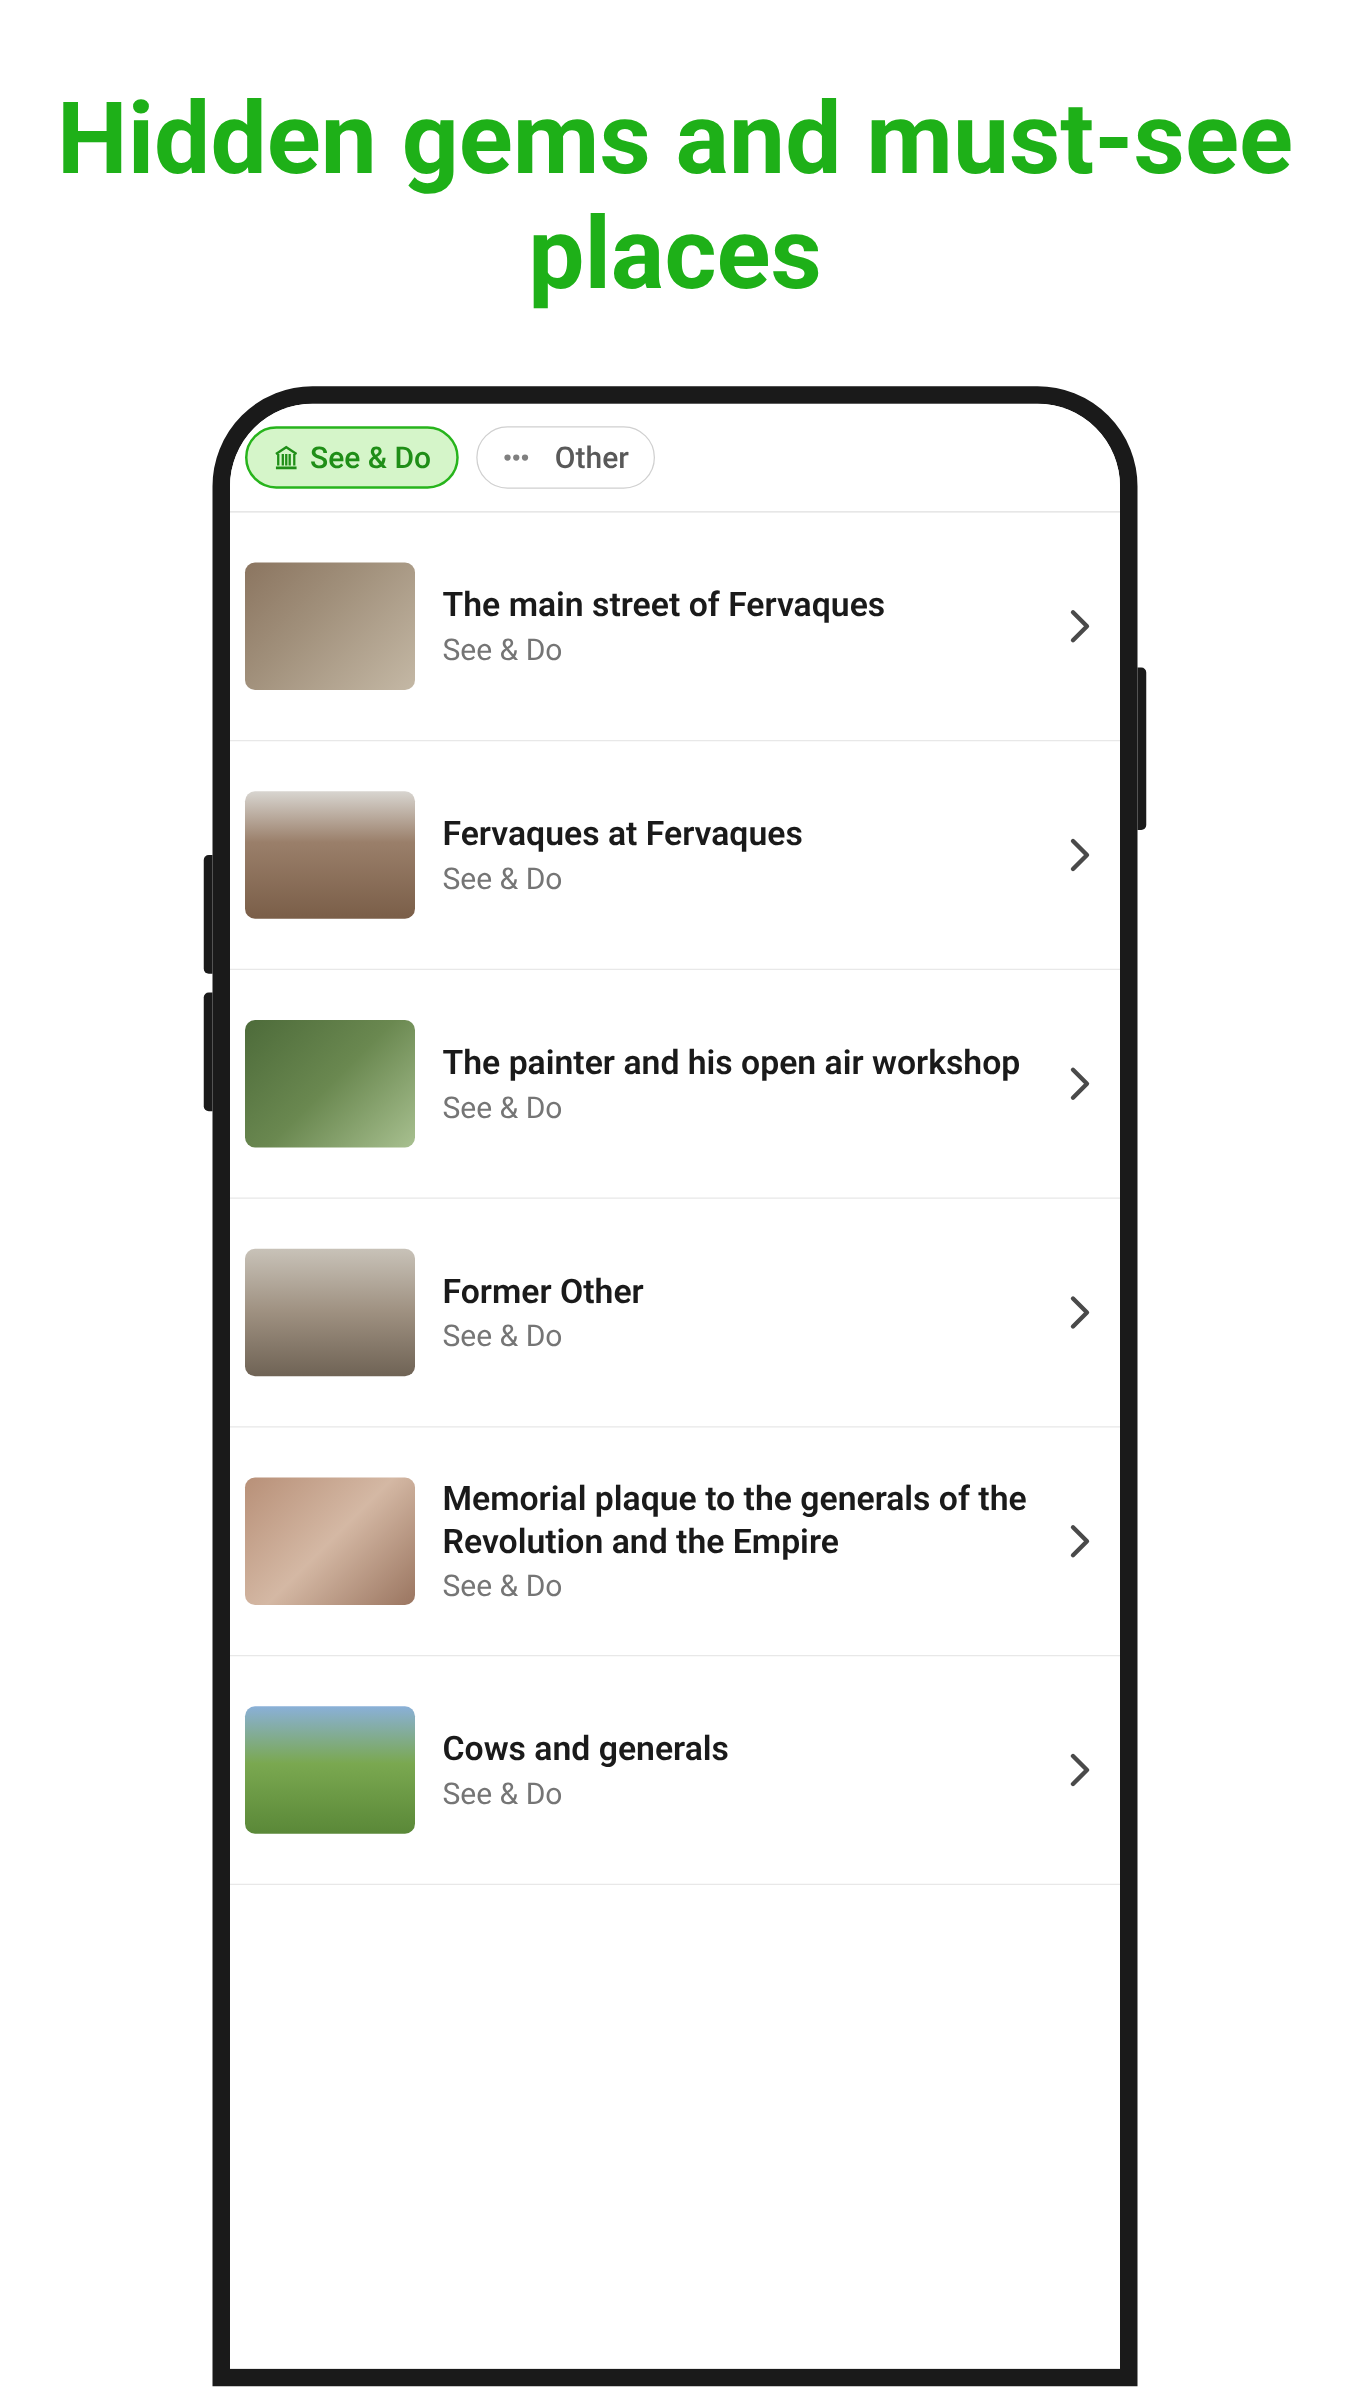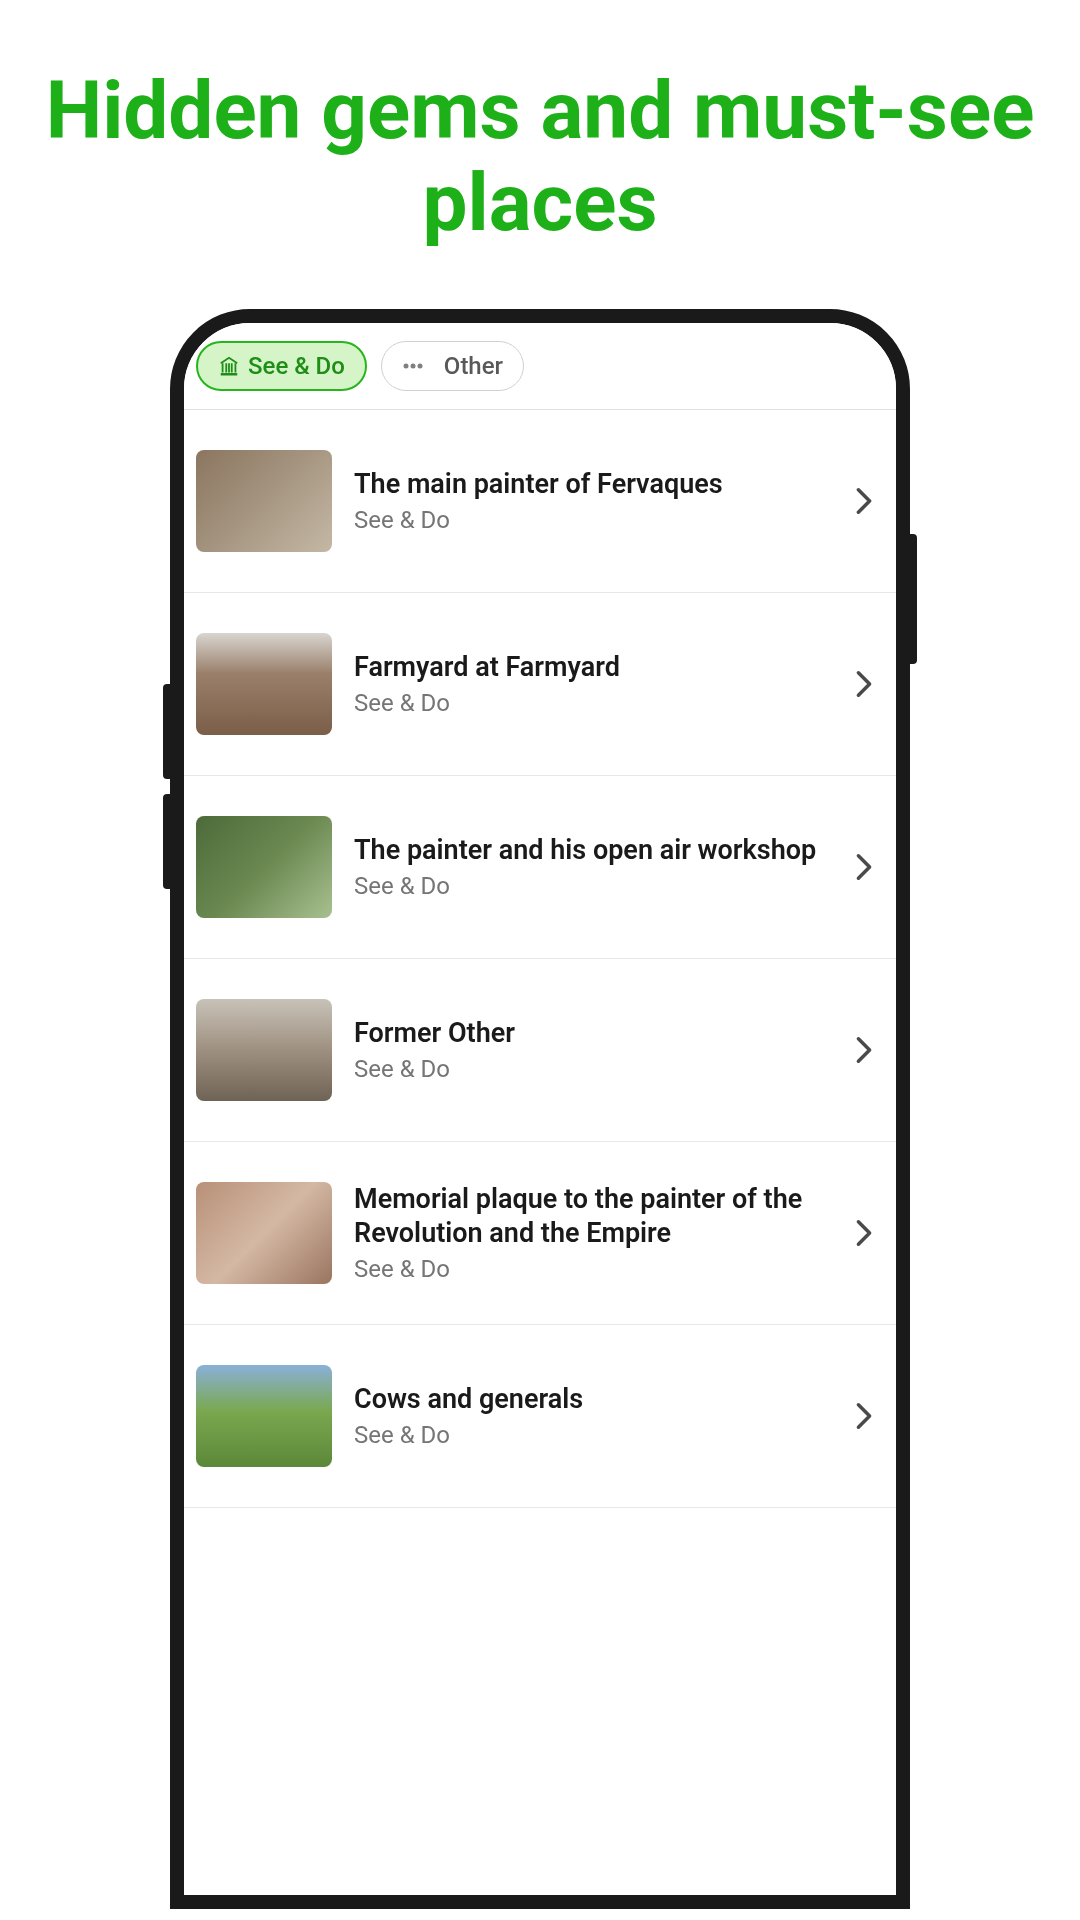--- a/index.html
+++ b/index.html
@@ -187,34 +187,34 @@
           </span>
           <span>Other</span>
         </div>
       </div>
 
       <div class="list">
 
         <div class="list-row">
           <div class="thumb t0"></div>
           <div class="row-text">
-            <div class="row-title">The main painter of Fervaques</div>
+            <div class="row-title">The main street of Fervaques</div>
             <div class="row-cat">See &amp; Do</div>
           </div>
           <div class="row-chevron">
             <svg width="18" height="28" viewBox="0 0 12 20" fill="none" stroke="currentColor" stroke-width="2.5" stroke-linecap="round" stroke-linejoin="round">
                 <path d="M2 2 L10 10 L2 18"></path>
               </svg>
           </div>
         </div>
 
         <div class="list-row">
           <div class="thumb t1"></div>
           <div class="row-text">
-            <div class="row-title">Farmyard at Farmyard</div>
+            <div class="row-title">Fervaques at Fervaques</div>
             <div class="row-cat">See &amp; Do</div>
           </div>
           <div class="row-chevron">
             <svg width="18" height="28" viewBox="0 0 12 20" fill="none" stroke="currentColor" stroke-width="2.5" stroke-linecap="round" stroke-linejoin="round">
                 <path d="M2 2 L10 10 L2 18"></path>
               </svg>
           </div>
         </div>
 
         <div class="list-row">
@@ -239,21 +239,21 @@
           <div class="row-chevron">
             <svg width="18" height="28" viewBox="0 0 12 20" fill="none" stroke="currentColor" stroke-width="2.5" stroke-linecap="round" stroke-linejoin="round">
                 <path d="M2 2 L10 10 L2 18"></path>
               </svg>
           </div>
         </div>
 
         <div class="list-row">
           <div class="thumb t4"></div>
           <div class="row-text">
-            <div class="row-title">Memorial plaque to the painter of the Revolution and the Empire</div>
+            <div class="row-title">Memorial plaque to the generals of the Revolution and the Empire</div>
             <div class="row-cat">See &amp; Do</div>
           </div>
           <div class="row-chevron">
             <svg width="18" height="28" viewBox="0 0 12 20" fill="none" stroke="currentColor" stroke-width="2.5" stroke-linecap="round" stroke-linejoin="round">
                 <path d="M2 2 L10 10 L2 18"></path>
               </svg>
           </div>
         </div>
 
         <div class="list-row">

